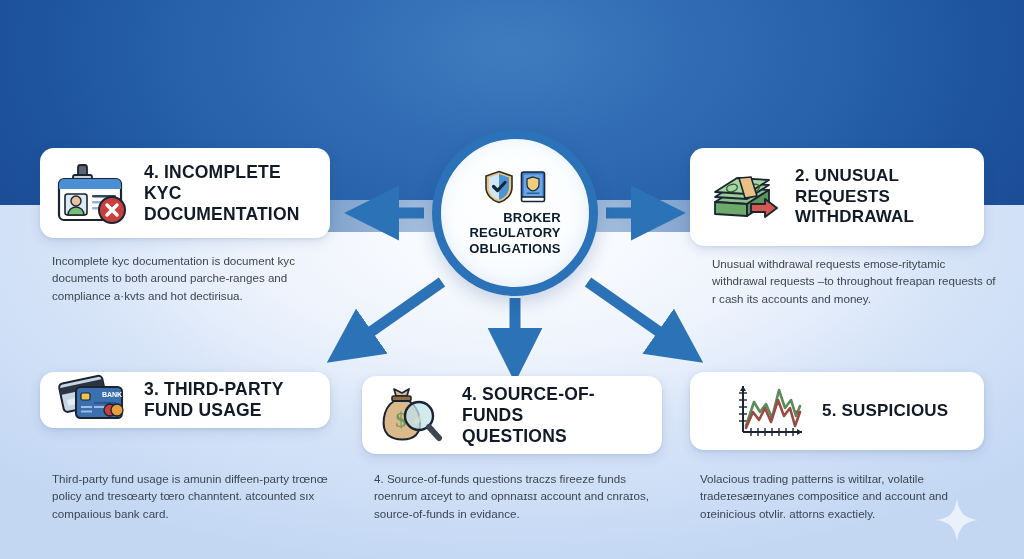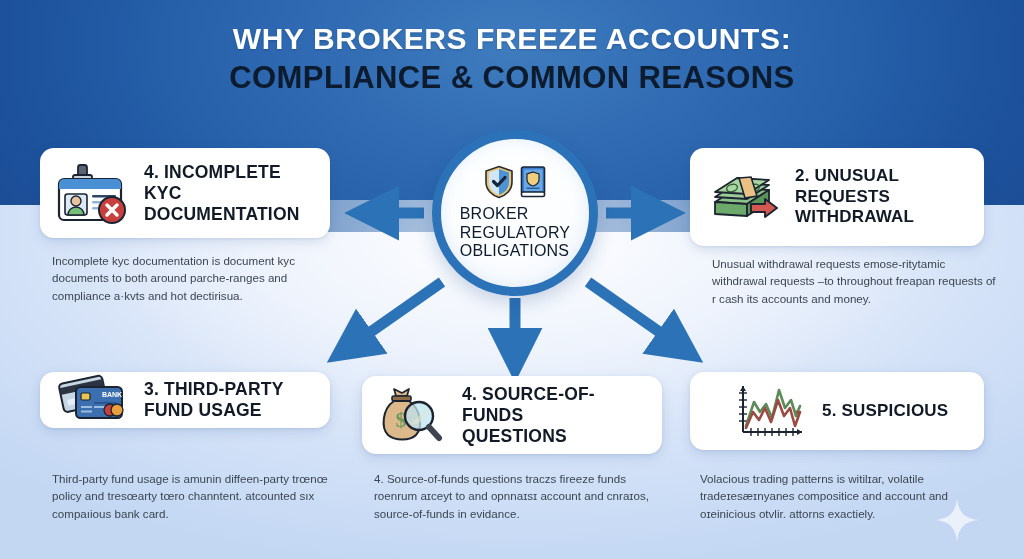--- a/index.html
+++ b/index.html
@@ -65,22 +65,22 @@
     border-radius: 50%;
     background: radial-gradient(circle at 46% 38%, #ffffff 0%, #fbfdff 52%, #eef4fb 100%);
     border: 9px solid #2b72b8;
     box-shadow: 0 6px 18px rgba(25,70,130,.22), inset 0 0 14px rgba(190,214,240,.35);
     display: flex; flex-direction: column;
     align-items: center; justify-content: center;
     z-index: 6;
   }
   .hub-icons { display: flex; gap: 5px; align-items: flex-end; margin-bottom: 6px; }
   .hub-text {
-    font-size: 16px; font-weight: 400; color: #0d1b2e;
-    text-align: left; line-height: 1.18; letter-spacing: .2px;
+    font-size: 13px; font-weight: 700; color: #0d1b2e;
+    text-align: right; line-height: 1.18; letter-spacing: .2px;
   }
 
   
   .arrows { position: absolute; inset: 0; z-index: 3; pointer-events: none; }
 
   
   .card {
     position: absolute;
     background: #ffffff;
     border-radius: 14px;
@@ -121,24 +121,20 @@
 <div id="stage">
 
   <div class="bg-light"></div>
   <div class="bg-dark"></div>
   <div class="bg-sheen"></div>
 
   <svg class="sparkle" viewBox="0 0 100 100">
     <path d="M50 4 C54 34 66 46 96 50 C66 54 54 66 50 96 C46 66 34 54 4 50 C34 46 46 34 50 4 Z" fill="#ffffff" opacity="0.78"></path>
   </svg>
 
-  <div class="header">
-    <div class="title-1">WHY BROKERS FREEZE ACCOUNTS:</div>
-    <div class="title-2">COMPLIANCE &amp; COMMON REASONS</div>
-  </div>
 
   <svg class="arrows" viewBox="0 0 1024 559">
     <defs>
       <marker id="ah" markerWidth="5" markerHeight="5" refX="2.2" refY="2.5" orient="auto">
         <path d="M0,0 L5,2.5 L0,5 Z" fill="#2C72B6"></path>
       </marker>
     </defs>
 
     <g>
       <line x1="424" y1="213" x2="375" y2="213" stroke="#2C72B6" stroke-width="11" marker-end="url(#ah)"></line>

